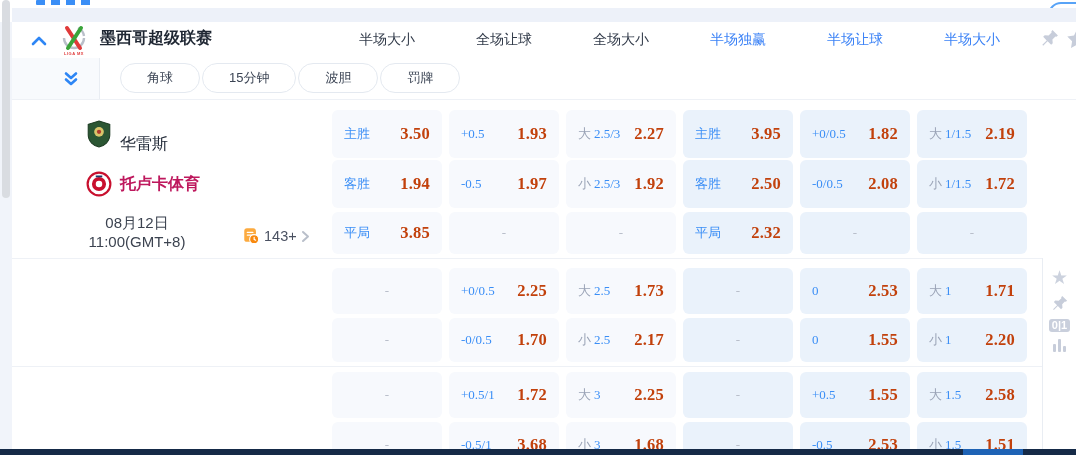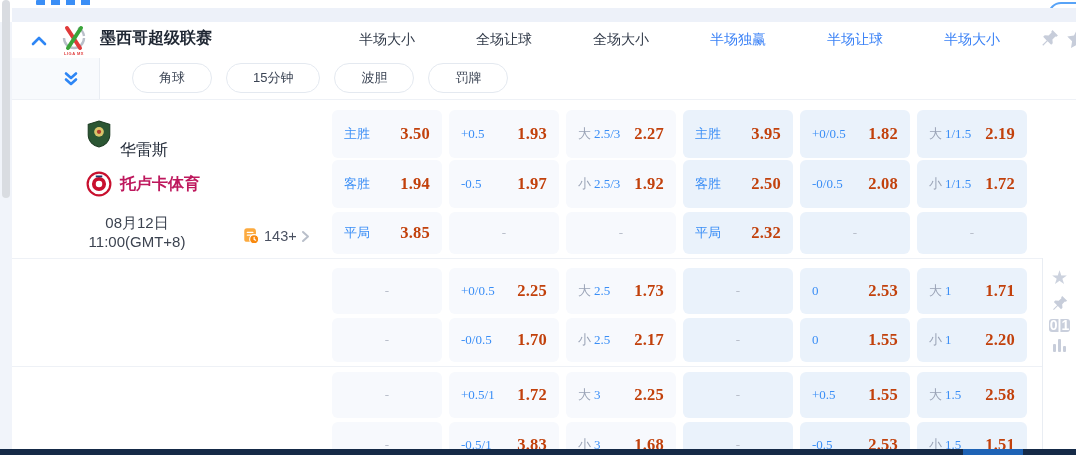--- a/index.html
+++ b/index.html
@@ -32,21 +32,21 @@
   .league-logo .lm-txt{font-size:4px;color:#e03a3a;font-weight:700;letter-spacing:.5px;line-height:4px;}
   .league-name{position:absolute;left:88px;top:6px;font-size:16px;font-weight:700;color:#1f2733;}
   .mcol{position:absolute;top:9px;width:110px;text-align:center;font-size:14px;color:#323b4a;cursor:pointer;}
   .mcol.half-col{color:#3b82f6;}
   .hdr-icons{position:absolute;right:-12px;top:6px;display:flex;gap:6px;align-items:center;}
 
   
   .pills-row{position:absolute;left:0;top:36px;width:1064px;height:42px;border-bottom:1px solid #eef1f6;box-sizing:border-box;}
   .pills-left{position:absolute;left:0;top:0;width:88px;height:41px;background:#f8fafd;border-right:1px solid #e9edf3;box-sizing:border-box;}
   .expand-btn{position:absolute;left:46px;top:8px;width:26px;height:26px;display:flex;align-items:center;justify-content:center;cursor:pointer;}
-  .pills{position:absolute;left:120px;top:5px;display:flex;gap:14px;}
+  .pills{position:absolute;left:108px;top:5px;display:flex;gap:2px;}
   .pill{height:30px;line-height:28px;padding:0 26px;border:1px solid #e4e9f0;border-radius:16px;
     font-size:13px;color:#3b4454;background:#fff;box-sizing:border-box;cursor:pointer;white-space:nowrap;}
 
   
   .team-badge{position:absolute;left:74px;width:26px;height:28px;}
   .team-name{position:absolute;left:108px;font-size:16px;color:#232b39;}
   .team-name.home{font-weight:500;}
   .team-name.away{font-weight:700;color:#be185d;cursor:pointer;}
   .match-datetime{position:absolute;left:40px;top:191px;width:170px;text-align:center;
     font-size:15px;color:#3c4350;line-height:19px;}
@@ -67,21 +67,21 @@
   .cv{font-size:16.5px;font-weight:700;color:#c2410c;letter-spacing:.2px;}
   .dash{color:#b6bcc8;font-size:13px;}
   .hdiv{position:absolute;left:0;width:1030px;height:0;border-top:1px solid #eef1f6;}
 
   
   .rail{position:absolute;left:1030px;top:236px;width:34px;height:197px;background:#fff;
     border-left:1px solid #e9edf3;box-sizing:border-box;display:flex;flex-direction:column;
     align-items:center;gap:7px;padding-top:10px;}
   .rail-star{font-size:19px;color:#ccd2de;line-height:19px;cursor:pointer;}
   .rail-badge{width:21px;height:13px;background:#c9cfdc;border-radius:3px;color:#fff;
-    font-size:14px;font-weight:700;text-align:center;line-height:13px;cursor:pointer;}
+    font-size:11px;font-weight:700;text-align:center;line-height:13px;cursor:pointer;}
   .rail-chart{display:flex;align-items:flex-end;gap:2px;height:13px;cursor:pointer;}
   .rail-chart i{display:block;width:3px;background:#c7cdda;border-radius:1px;}
 </style>
 </head>
 <body>
 
 <div class="clip-text"></div>
 <div class="clip-pill"></div>
 <div class="band"></div>
 <div class="gutter"></div>
@@ -141,21 +141,21 @@
       <span class="pill">波胆</span>
       <span class="pill">罚牌</span>
     </div>
   </div>
 
   <svg class="team-badge" style="top:98px" viewBox="0 0 24 26">
     <path d="M12 1 L22 4 V14 C22 20 17 24 12 25 C7 24 2 20 2 14 V4 Z" fill="#2b5633" stroke="#1c3b22" stroke-width="1"></path>
     <circle cx="12" cy="11" r="4.5" fill="#d8c56a"></circle>
     <circle cx="12" cy="11" r="2" fill="#b03a2e"></circle>
   </svg>
-  <span class="team-name home" style="top:118px">华雷斯</span>
+  <span class="team-name home" style="top:112px">华雷斯</span>
 
   <svg class="team-badge" style="top:148px" viewBox="0 0 24 24">
     <circle cx="12" cy="12" r="10.5" fill="#fff" stroke="#c8102e" stroke-width="2"></circle>
     <circle cx="12" cy="12" r="6.5" fill="#c8102e"></circle>
     <circle cx="12" cy="12" r="3" fill="#fff"></circle>
     <path d="M9 5 L15 5" stroke="#1b3a6b" stroke-width="1.5"></path>
   </svg>
   <span class="team-name away" style="top:152px">托卢卡体育</span>
 
   <div class="match-datetime">
@@ -331,21 +331,21 @@
       <span class="cv">2.58</span>
     </div>
   </div>
 
   <div class="orow" style="top:400px;height:46px">
     <div class="cell full dashc">
         <span class="dash">-</span>
       </div>
     <div class="cell full">
       <span class="cl"><i class="pre"></i><i class="ln">-0.5/1</i></span>
-      <span class="cv">3.83</span>
+      <span class="cv">3.68</span>
     </div>
     <div class="cell full">
       <span class="cl"><i class="pre">小</i><i class="ln">3</i></span>
       <span class="cv">1.68</span>
     </div>
     <div class="cell half dashc">
         <span class="dash">-</span>
       </div>
     <div class="cell half">
       <span class="cl"><i class="pre"></i><i class="ln">-0.5</i></span>

